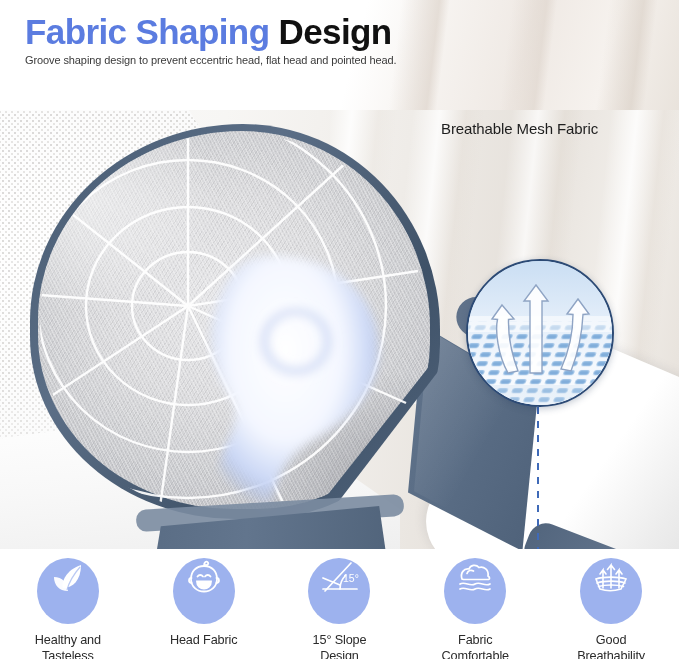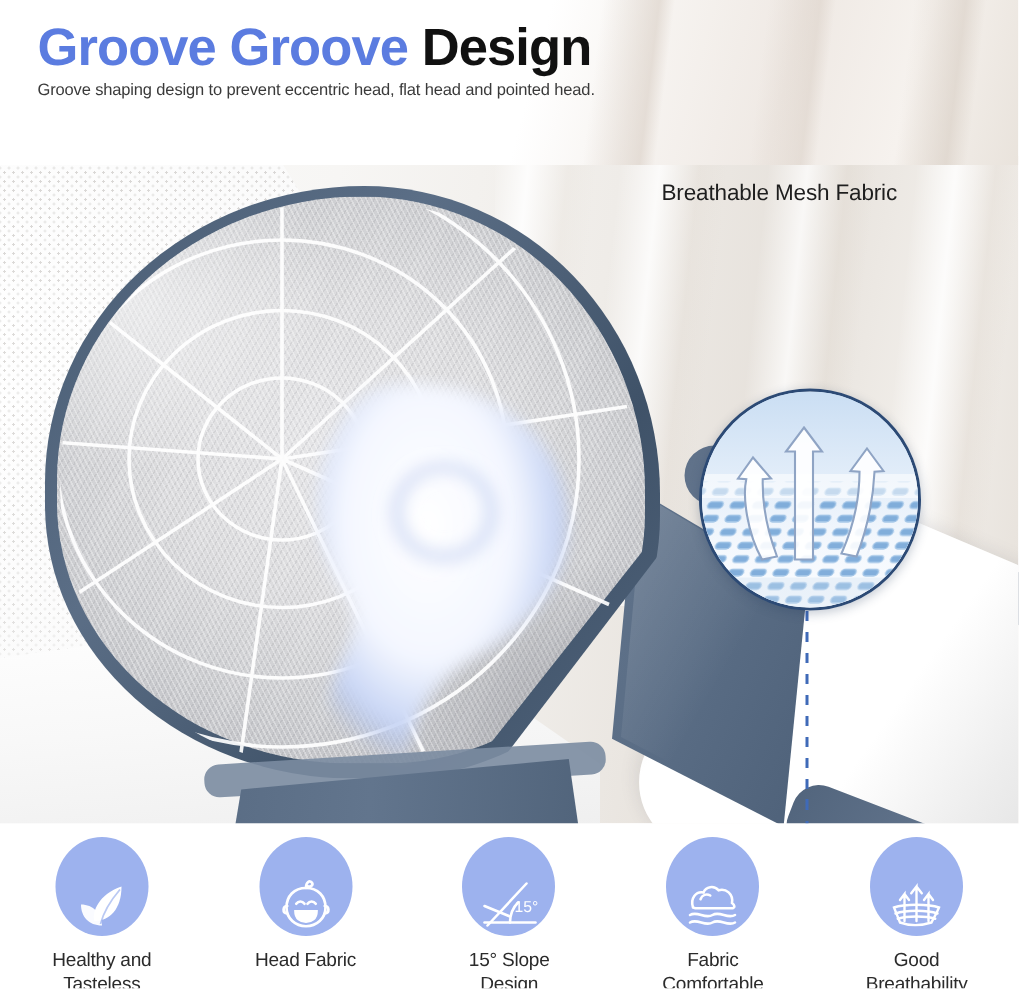--- a/index.html
+++ b/index.html
@@ -200,37 +200,37 @@
   .features {
     position:absolute; left:0; top:549px; width:679px; height:110px;
     background:#ffffff; z-index:40;
     display:flex; align-items:flex-start;
   }
   .feature {
     flex:1 1 0; display:flex; flex-direction:column; align-items:center;
   }
   .f-bubble {
     width:62px; height:66px; border-radius:50%;
-    background:#9db2ee; display:flex; align-items:flex-end; justify-content:center;
+    background:#9db2ee; display:flex; align-items:flex-start; justify-content:center;
     margin-top:9px;
   }
   .f-label {
     margin-top:8px; font-size:12.7px; color:#2b2b2b; text-align:center;
     line-height:1.28; letter-spacing:-0.15px; white-space:pre-line;
   }
 </style>
 </head>
 <body>
 
 <div id="page">
 
   <div class="header">
     <div class="header-bg"></div>
     <div class="title">
-      <span class="t-blue">Groove Groove</span>
+      <span class="t-blue">Fabric Shaping</span>
       <span class="t-dark">Design</span>
     </div>
     <div class="subtitle">Groove shaping design to prevent eccentric head, flat head and pointed head.</div>
   </div>
 
   <div class="photo">
 
     <div class="bg-base"></div>
     <div class="bg-slats"></div>
     <div class="mattress"></div>

